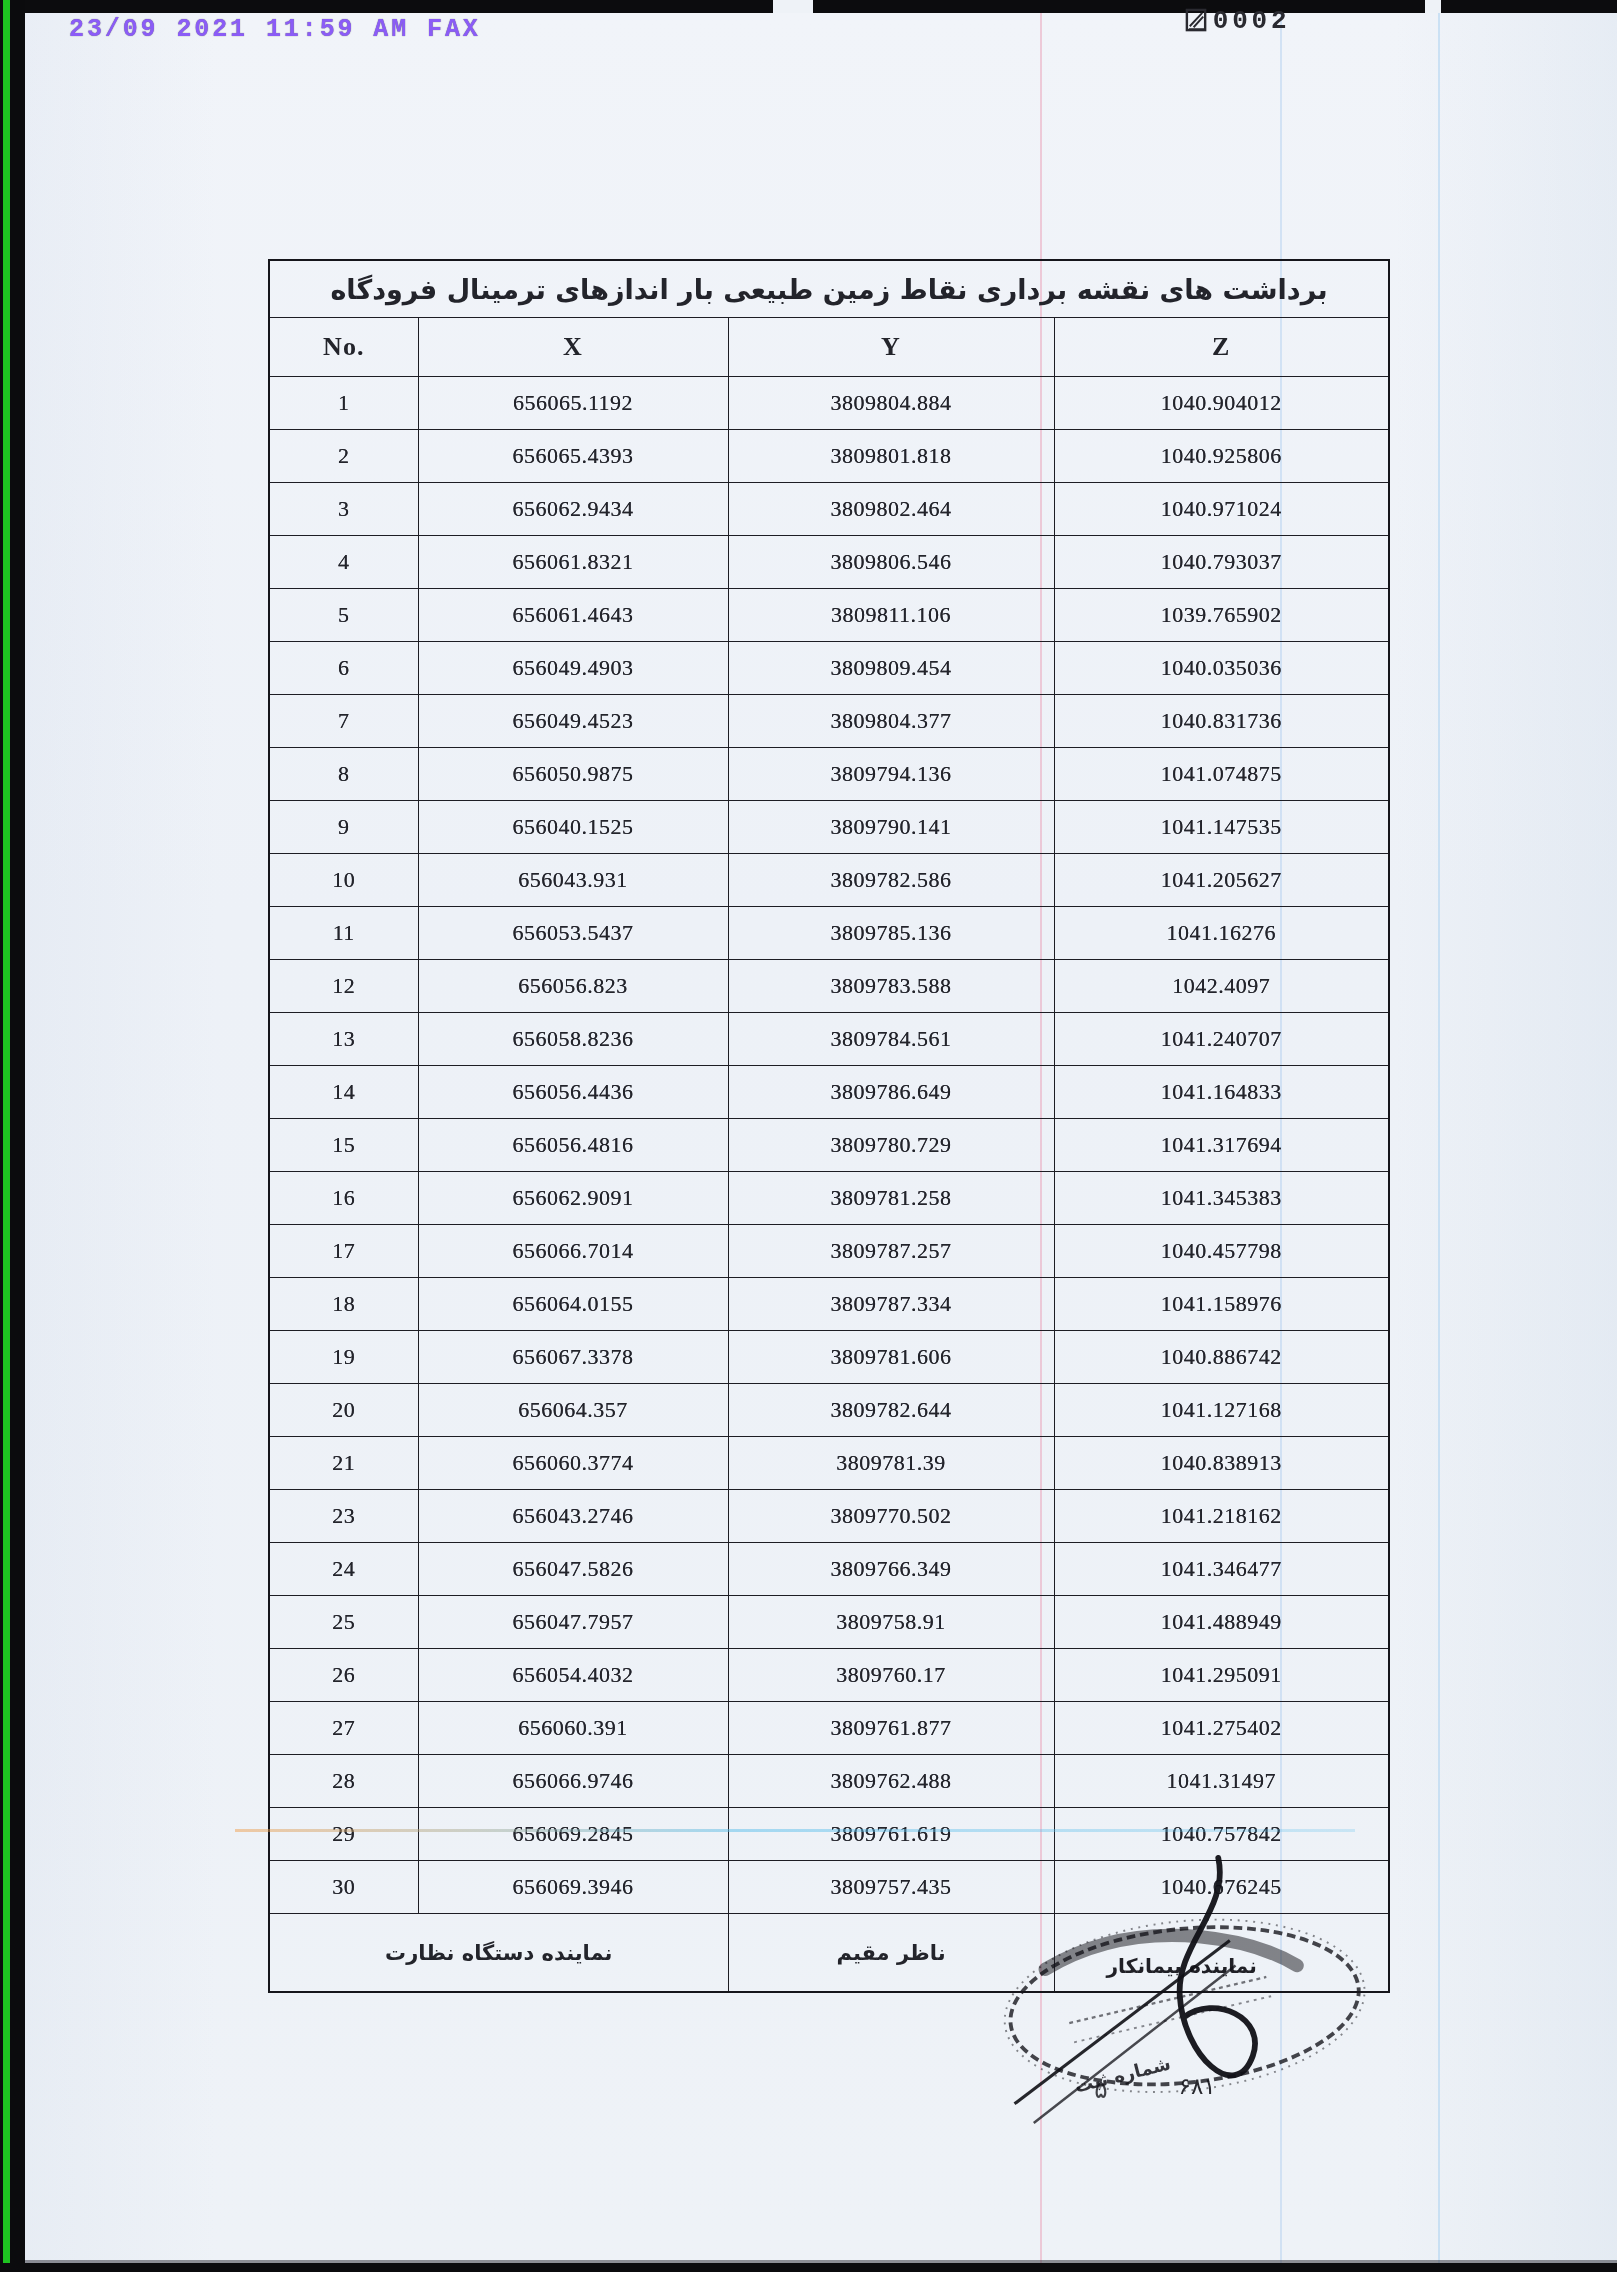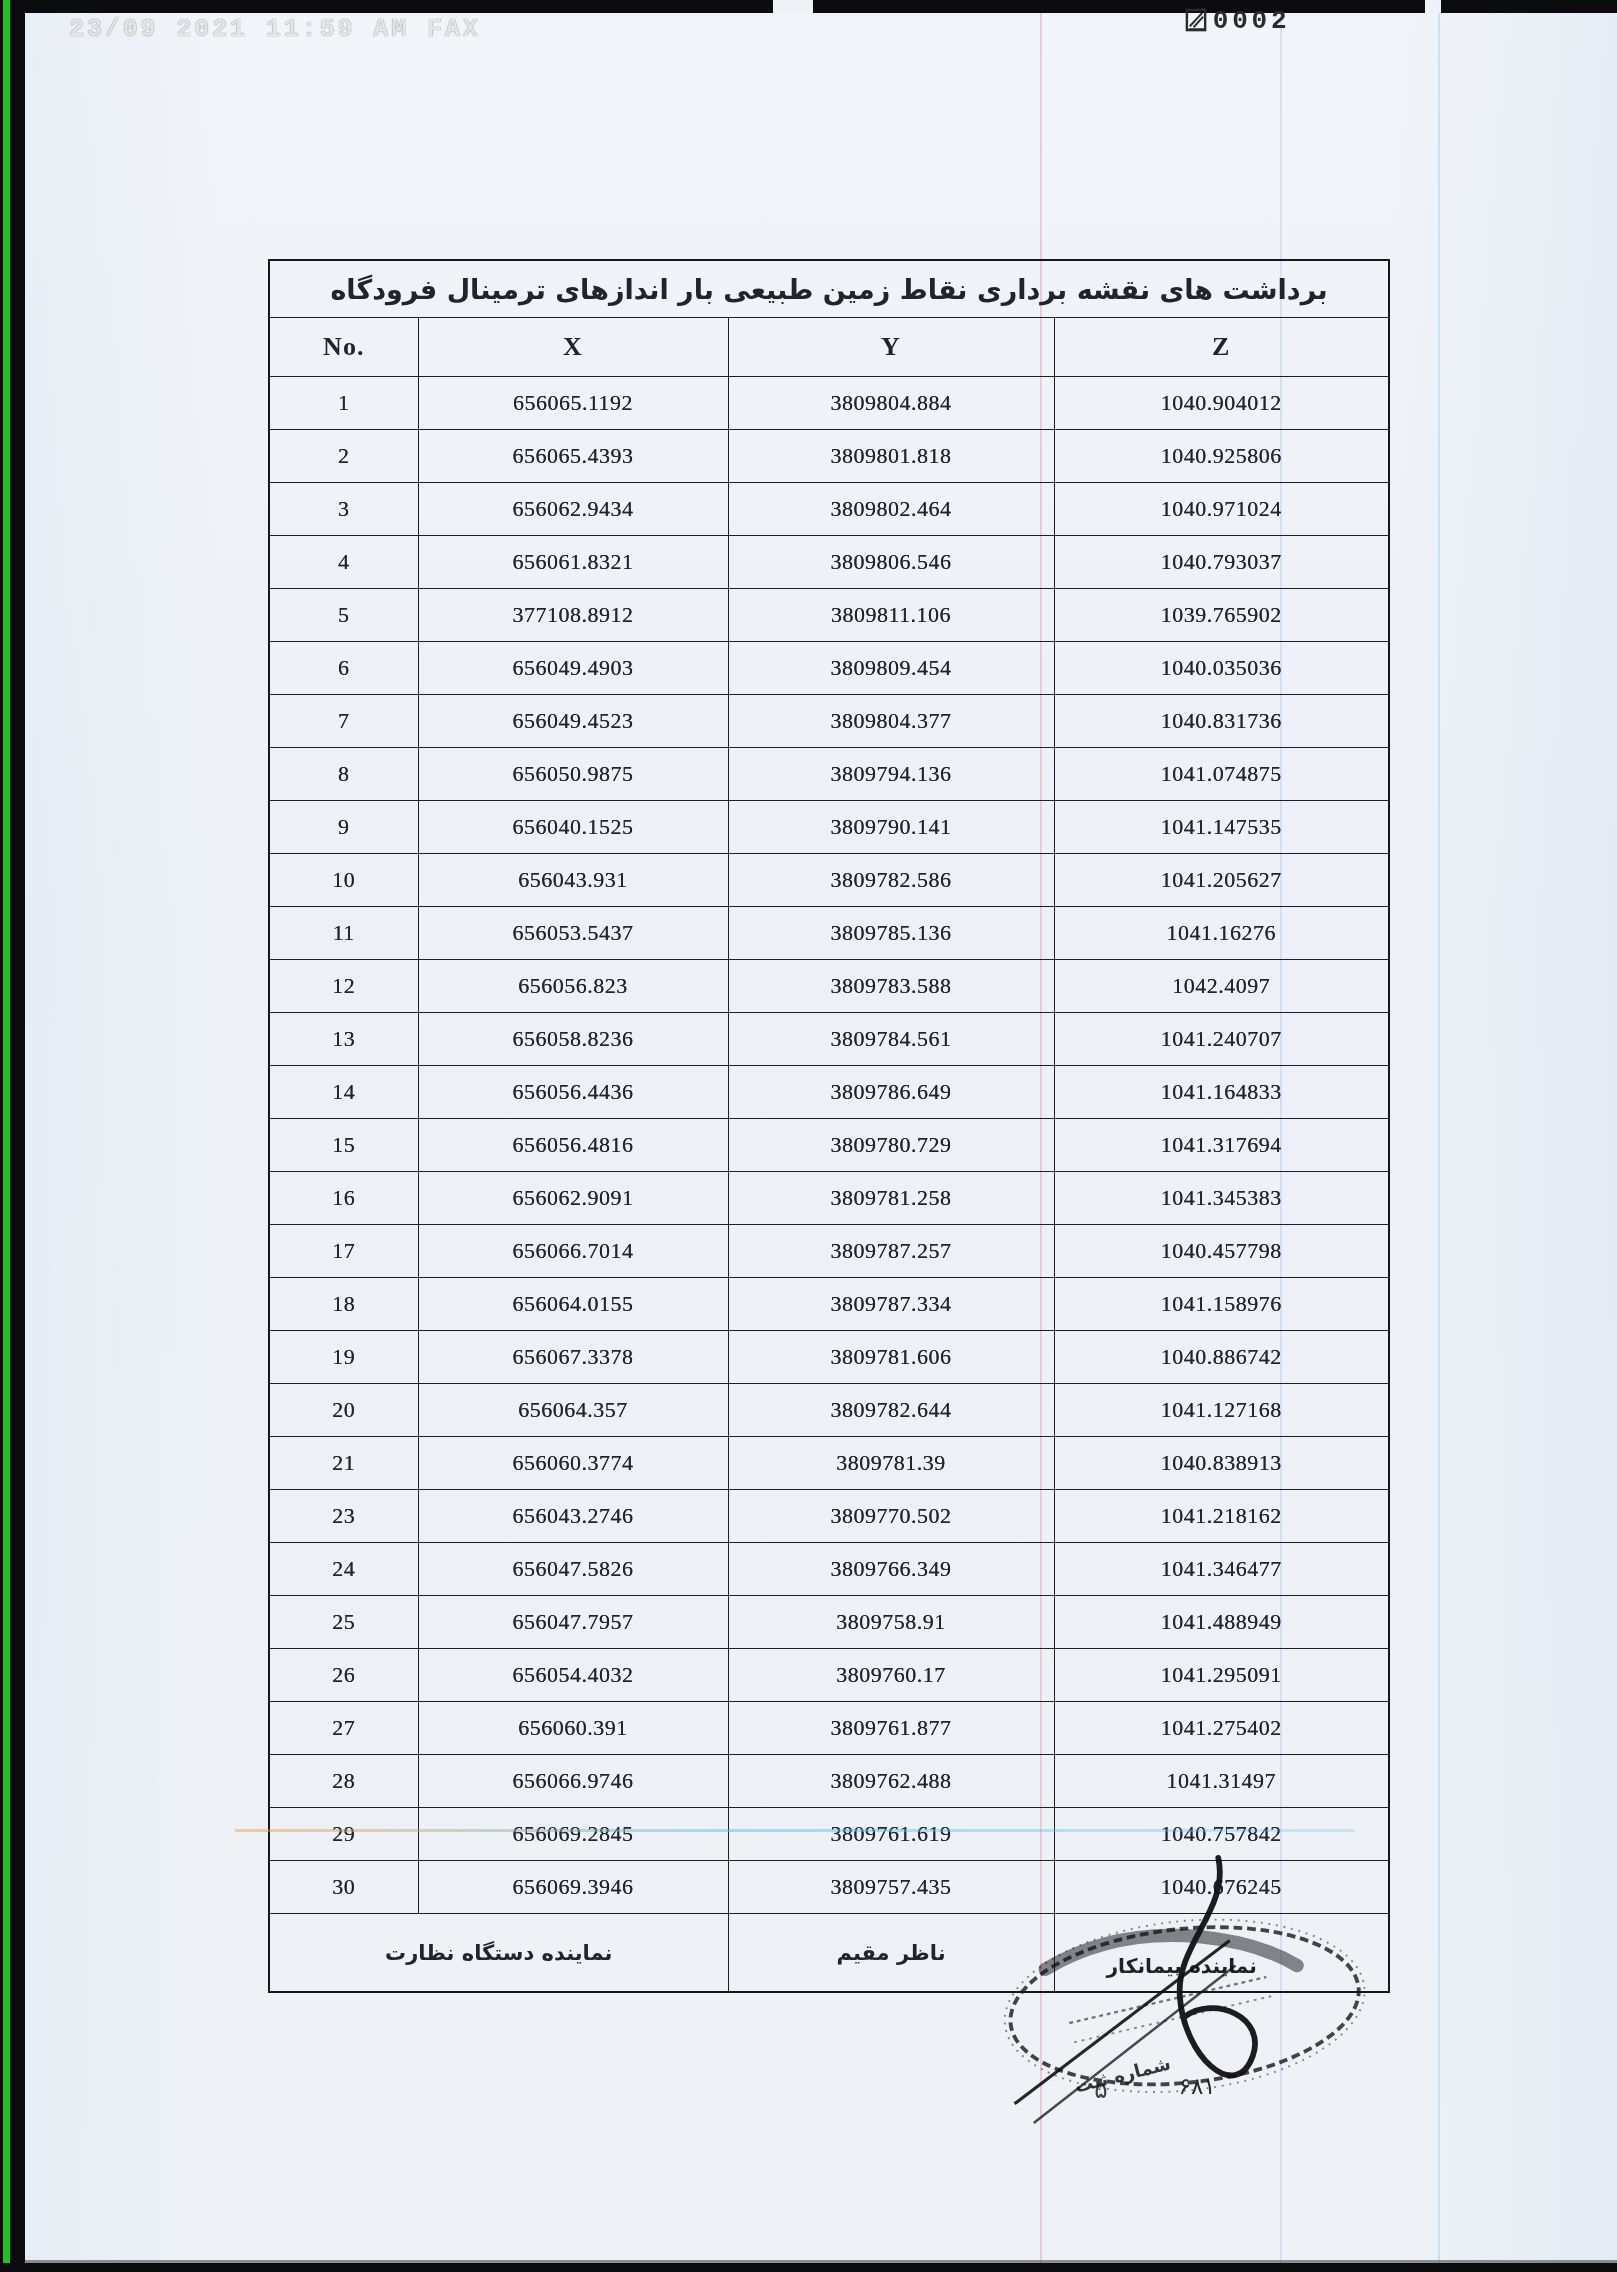--- a/index.html
+++ b/index.html
@@ -22,21 +22,21 @@
   .bar-gap{position:absolute;top:0;height:12.5px;background:#eef2f7;}
   #bar-left-outer{left:0;top:0;width:2.9px;height:2273px;background:#0b0b0d;}
   #bar-left-green{left:2.9px;top:0;width:6.7px;height:2273px;background:#1ec321;}
   #bar-left-inner{left:9.6px;top:0;width:15.4px;height:2273px;background:#0b0b0d;}
   #bar-bottom{left:0;top:2263px;width:1618px;height:9.6px;background:#0b0b0d;}
   #bar-bottom-shadow{left:25px;top:2260px;width:1593px;height:3.8px;background:rgba(60,60,70,.55);}
   
   #fax-line{
     position:absolute;left:69px;top:15.4px;
     font-family:"Liberation Mono","DejaVu Sans Mono",monospace;
-    font-size:25px;font-weight:bold;letter-spacing:2.9px;color:#e5e5e5;
+    font-size:25px;font-weight:bold;letter-spacing:2.9px;color:#8b5cf6;
     text-shadow:0 0 1px rgba(30,30,40,.7);
   }
   #page-num{
     position:absolute;left:1184px;top:5.8px;display:flex;align-items:center;gap:3.8px;
     font-family:"Liberation Mono","DejaVu Sans Mono",monospace;
     font-size:26px;font-weight:bold;letter-spacing:3.8px;color:#2a2a30;
   }
   
   #survey-table{
     position:absolute;left:235px;top:259px;width:1120px;
@@ -145,21 +145,21 @@
           <td>1040.971024</td>
         </tr>
         <tr>
           <td>4</td>
           <td>656061.8321</td>
           <td>3809806.546</td>
           <td>1040.793037</td>
         </tr>
         <tr>
           <td>5</td>
-          <td>377108.8912</td>
+          <td>656061.4643</td>
           <td>3809811.106</td>
           <td>1039.765902</td>
         </tr>
         <tr>
           <td>6</td>
           <td>656049.4903</td>
           <td>3809809.454</td>
           <td>1040.035036</td>
         </tr>
         <tr>

